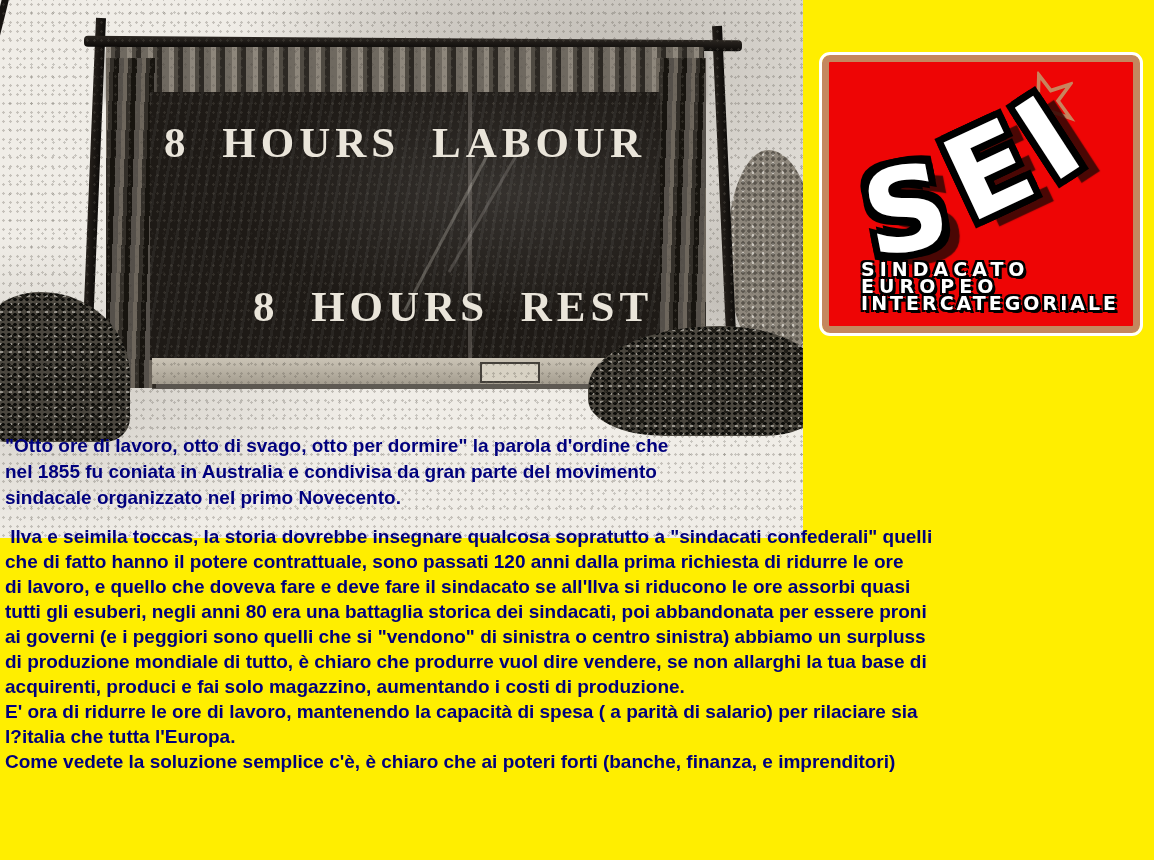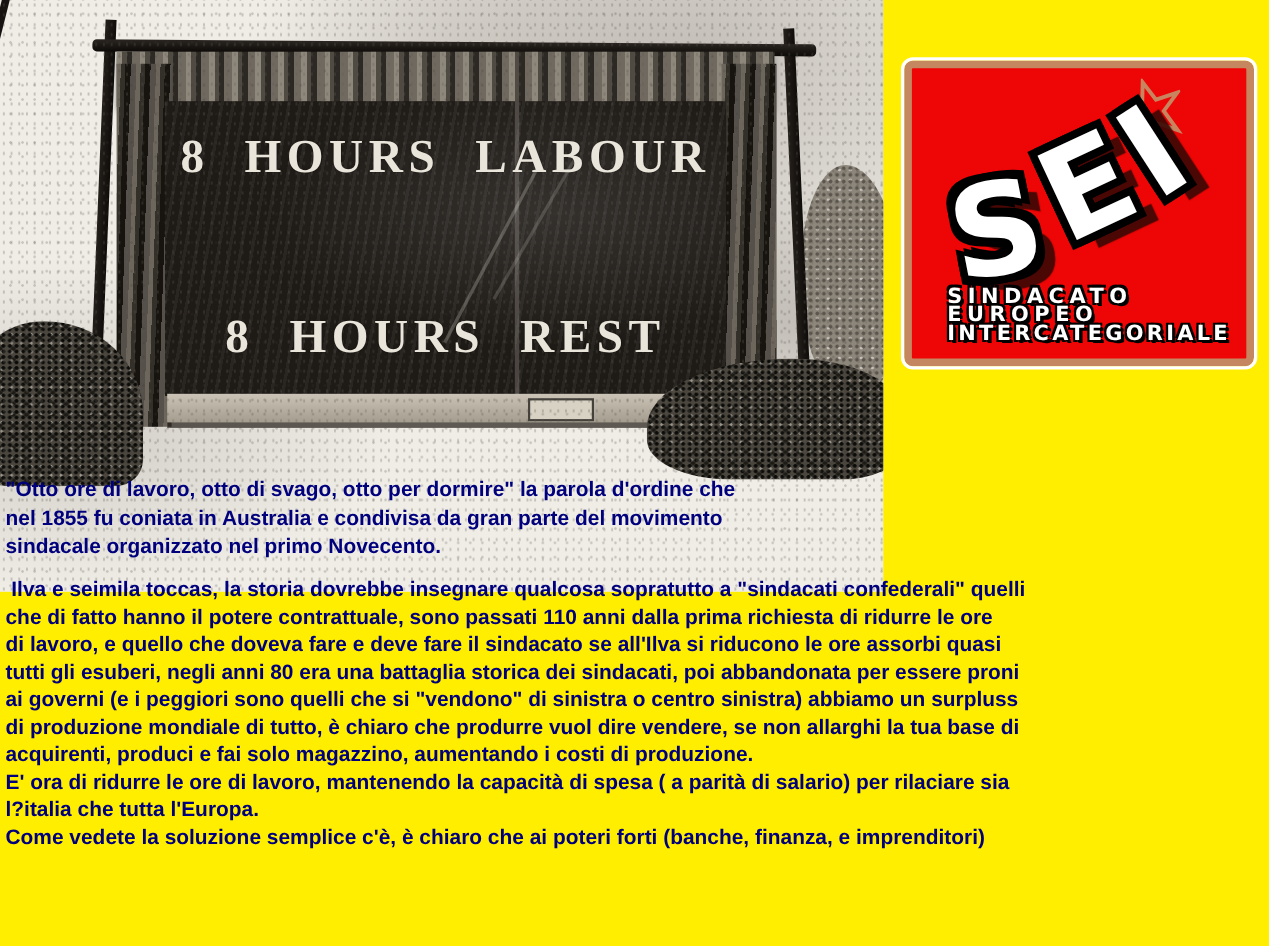--- a/index.html
+++ b/index.html
@@ -56,21 +56,21 @@
   .fold{position:absolute;left:468px;top:92px;width:4px;height:268px;background:rgba(230,225,215,.22);}
   .banner-line{
     position:absolute;left:150px;width:510px;text-align:center;
     font-family:"Liberation Serif",serif;font-weight:bold;color:#EAE5DA;
     letter-spacing:5px;word-spacing:16px;white-space:nowrap;
     text-shadow:0 0 2px rgba(0,0,0,.45);
     z-index:3;
   }
   .bl1{top:118px;font-size:43px;}
   .bl2{top:196px;font-size:39px;letter-spacing:3px;word-spacing:12px;}
-  .bl3{top:282px;font-size:43px;}
+  .bl3{top:282px;font-size:43px;padding-left:48px;}
   .banner-bottom{
     position:absolute;left:152px;top:358px;width:506px;height:26px;
     background:linear-gradient(#CBC4B6,#A49D8F);
     box-shadow:0 5px 0 rgba(45,40,33,.75);
   }
   .banner-tag{position:absolute;left:328px;top:4px;width:56px;height:17px;background:#D8D2C4;border:2px solid #44403a;}
   .foliage{
     position:absolute;
     background-color:#4a463e;
     background-image:
@@ -164,21 +164,21 @@
 </div>
 
 <div class="article">
   <div class="intro">
     <div class="tl">"Otto ore di lavoro, otto di svago, otto per dormire" la parola d'ordine che</div>
     <div class="tl">nel 1855 fu coniata in Australia e condivisa da gran parte del movimento</div>
     <div class="tl">sindacale organizzato nel primo Novecento.</div>
   </div>
   <div class="bodytext">
     <div class="tl"> Ilva e seimila toccas, la storia dovrebbe insegnare qualcosa sopratutto a "sindacati confederali" quelli</div>
-    <div class="tl">che di fatto hanno il potere contrattuale, sono passati 110 anni dalla prima richiesta di ridurre le ore</div>
+    <div class="tl">che di fatto hanno il potere contrattuale, sono passati 120 anni dalla prima richiesta di ridurre le ore</div>
     <div class="tl">di lavoro, e quello che doveva fare e deve fare il sindacato se all'Ilva si riducono le ore assorbi quasi</div>
     <div class="tl">tutti gli esuberi, negli anni 80 era una battaglia storica dei sindacati, poi abbandonata per essere proni</div>
     <div class="tl">ai governi (e i peggiori sono quelli che si "vendono" di sinistra o centro sinistra) abbiamo un surpluss</div>
     <div class="tl">di produzione mondiale di tutto, è chiaro che produrre vuol dire vendere, se non allarghi la tua base di</div>
     <div class="tl">acquirenti, produci e fai solo magazzino, aumentando i costi di produzione.</div>
     <div class="tl">E' ora di ridurre le ore di lavoro, mantenendo la capacità di spesa ( a parità di salario) per rilaciare sia</div>
     <div class="tl">l?italia che tutta l'Europa.</div>
     <div class="tl">Come vedete la soluzione semplice c'è, è chiaro che ai poteri forti (banche, finanza, e imprenditori)</div>
   </div>
 </div>

